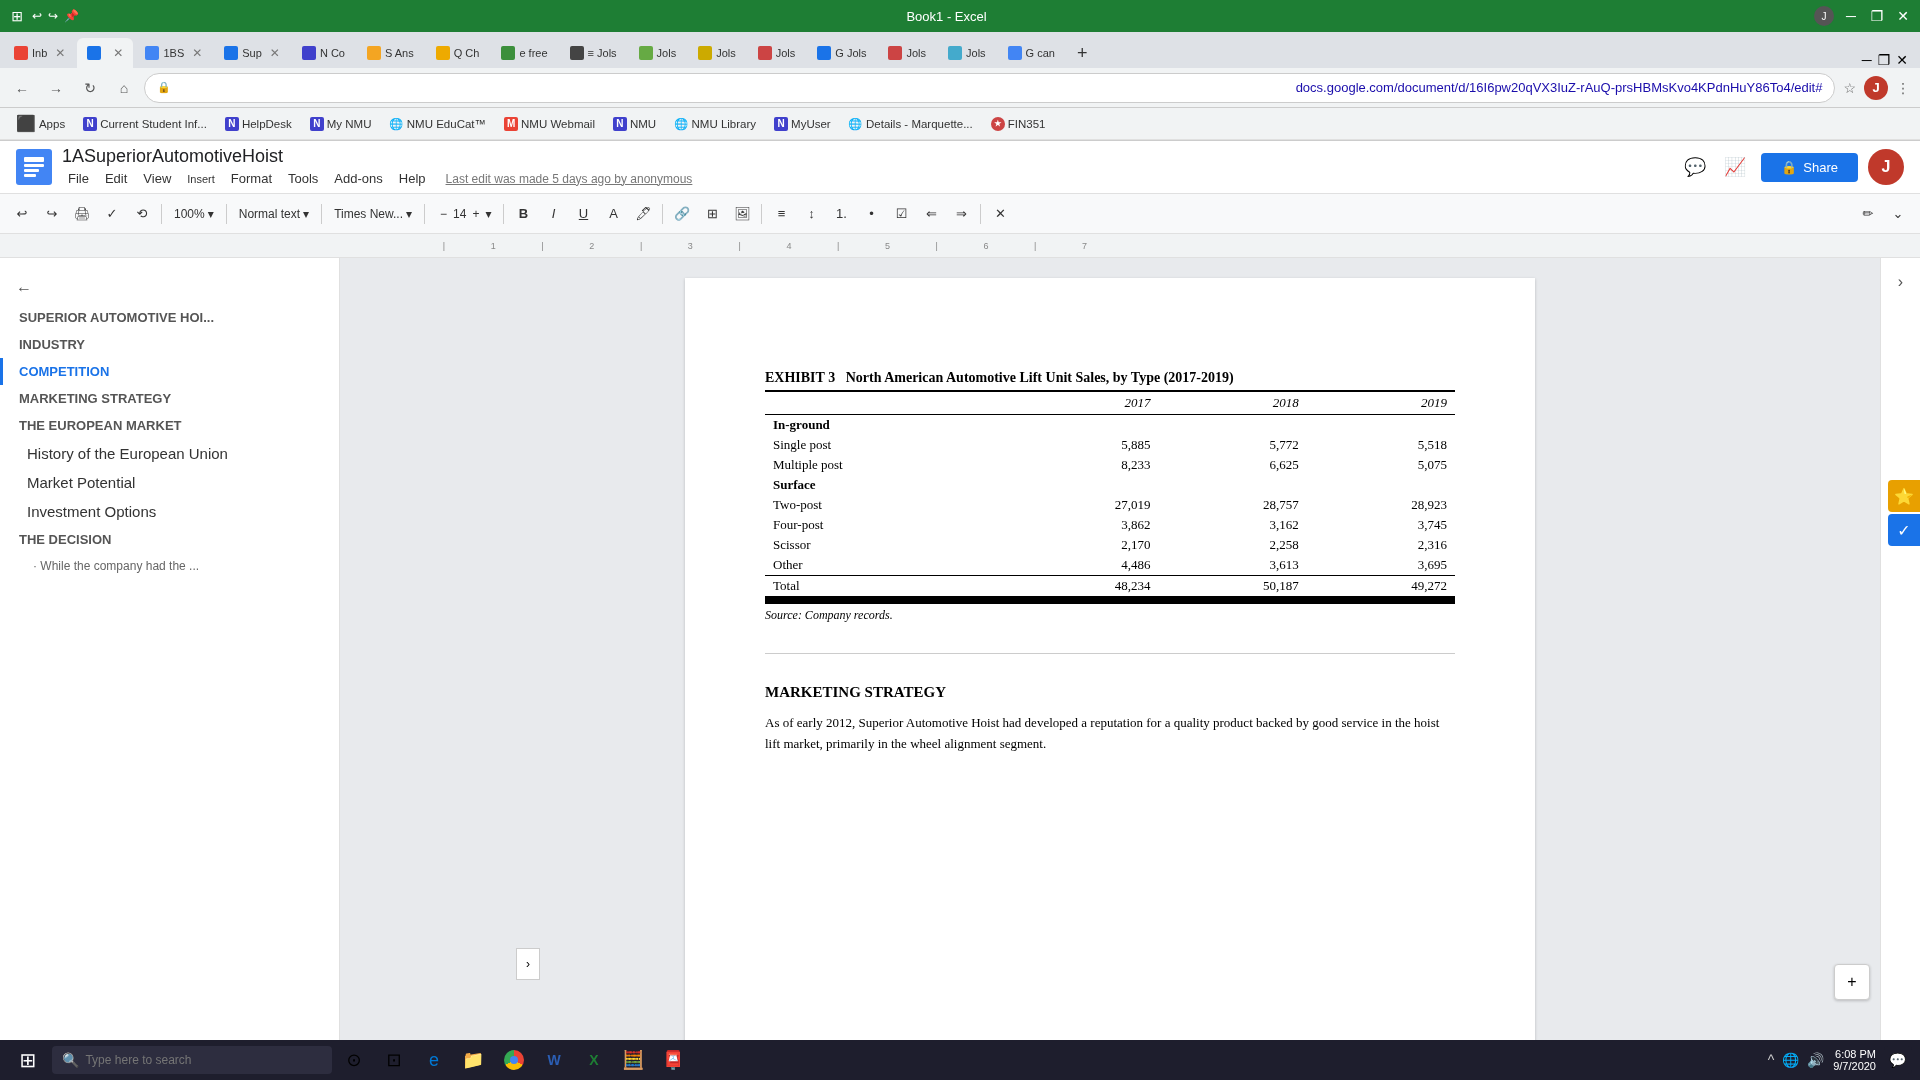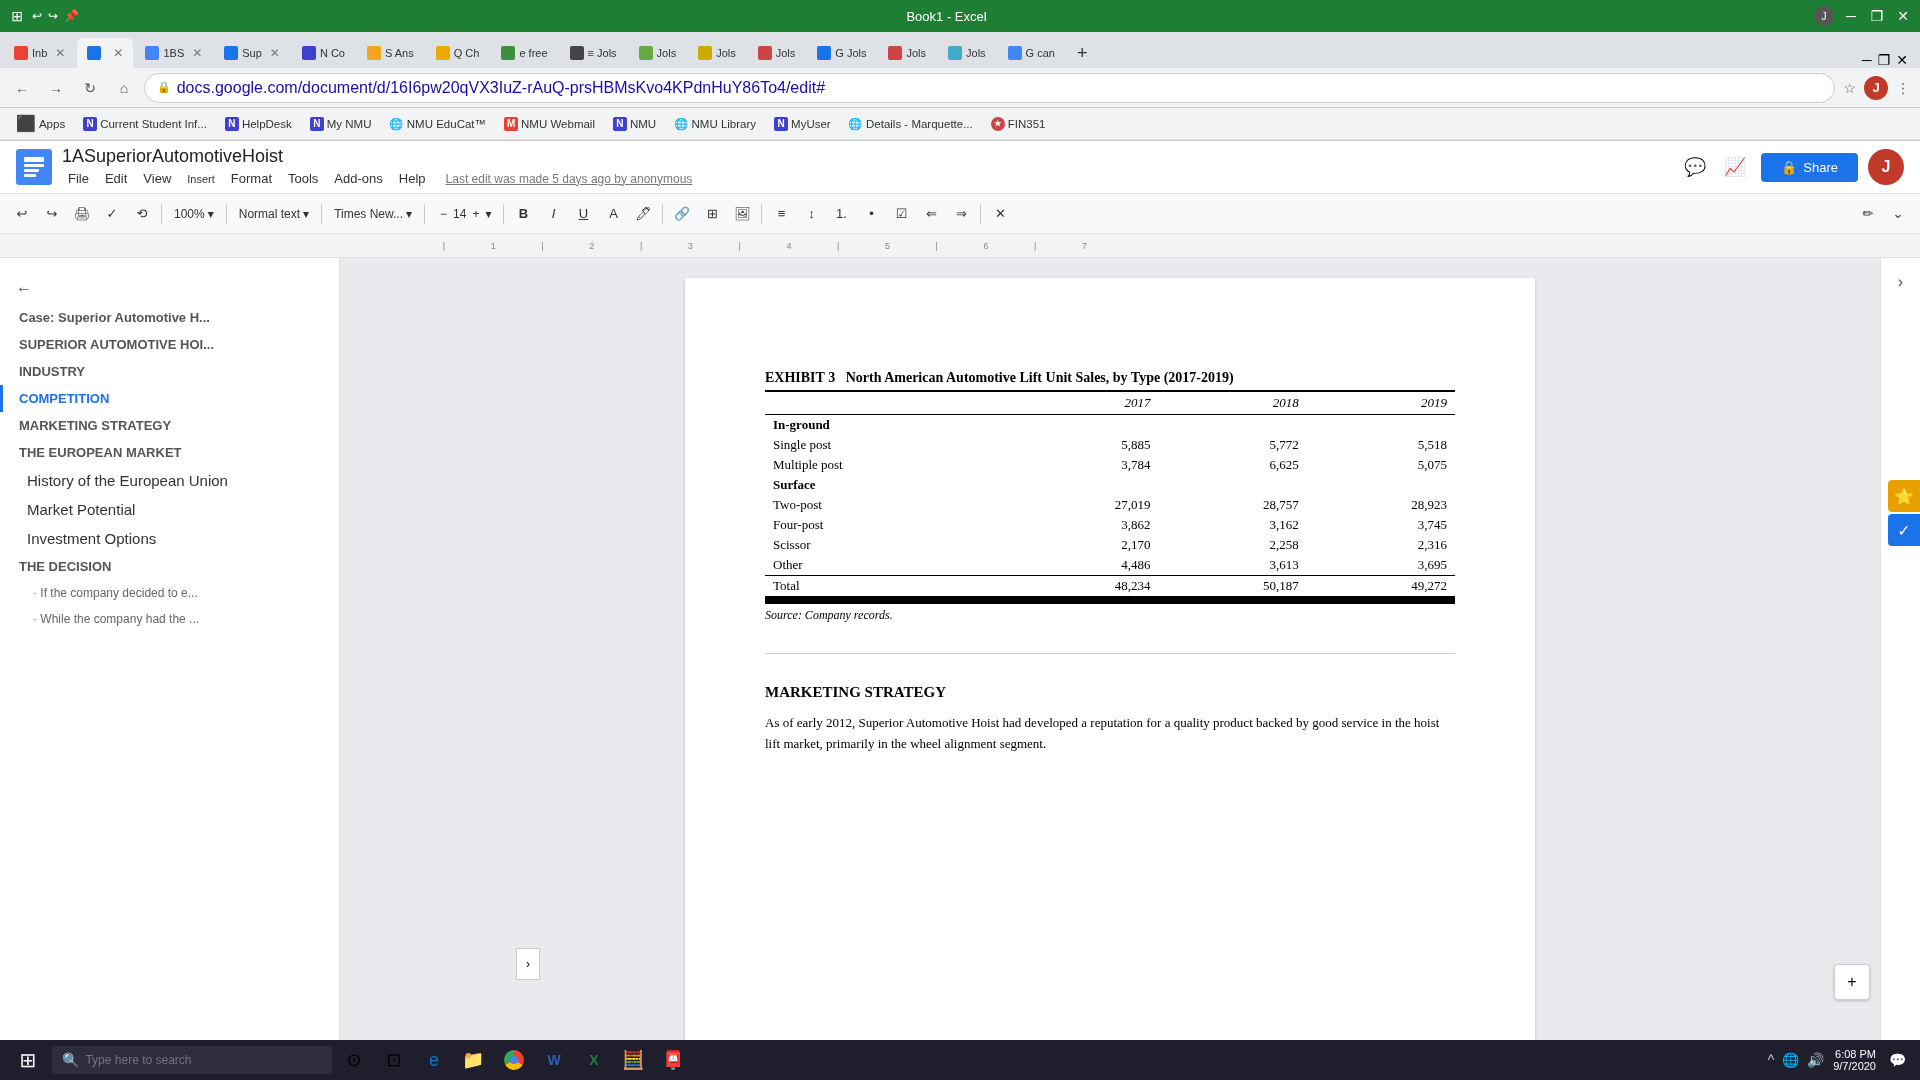--- a/index.html
+++ b/index.html
@@ -72,21 +72,21 @@
       border: 1px solid #ccc;
       border-radius: 15px;
       display: flex;
       align-items: center;
       padding: 0 12px;
       font-size: 12px;
       color: #333;
       gap: 6px;
     }
     .lock-icon { color: #444; font-size: 11px; }
-    .address-text { flex: 1; font-size: 16px; color: #1a0dab; }
+    .address-text { flex: 1; font-size: 13px; color: #1a0dab; text-align: right; }
     .addr-action-btn { background: none; border: none; cursor: pointer; color: #666; font-size: 14px; padding: 2px; }
 
     .bookmarks-bar {
       height: 32px;
       background: #f1f3f4;
       display: flex;
       align-items: center;
       padding: 0 8px;
       gap: 2px;
       border-bottom: 1px solid #e0e0e0;
@@ -673,31 +673,29 @@
           <span>|</span>
           <span>7</span>
       </div>
     </div>
   </div>
 
   <div class="doc-body">
 
     <div class="doc-sidebar">
       <div class="sidebar-back-btn">←</div>
-      <div class="outline-item h1">Case: Superior Automotive H...</div>
       <div class="outline-item h1">SUPERIOR AUTOMOTIVE HOI...</div>
       <div class="outline-item h1">INDUSTRY</div>
       <div class="outline-item h1 active" style="color:#1a73e8;">COMPETITION</div>
       <div class="outline-item h1">MARKETING STRATEGY</div>
       <div class="outline-item h1">THE EUROPEAN MARKET</div>
       <div class="outline-item h2">History of the European Union</div>
       <div class="outline-item h2">Market Potential</div>
       <div class="outline-item h2">Investment Options</div>
       <div class="outline-item h1">THE DECISION</div>
-      <div class="outline-item bullet">· If the company decided to e...</div>
       <div class="outline-item bullet">· While the company had the ...</div>
     </div>
 
     <div class="page-area">
       <div class="page">
 
         <div>
           <div class="exhibit-title">
             <span>EXHIBIT 3</span>&nbsp;&nbsp;
             <span>North American Automotive Lift Unit Sales, by Type (2017-2019)</span>
@@ -717,21 +715,21 @@
                 <td colspan="4">In-ground</td>
               </tr>
               <tr>
                 <td>Single post</td>
                 <td>5,885</td>
                 <td>5,772</td>
                 <td>5,518</td>
               </tr>
               <tr>
                 <td>Multiple post</td>
-                <td>3,784</td>
+                <td>8,233</td>
                 <td>6,625</td>
                 <td>5,075</td>
               </tr>
 
               <tr class="section-header">
                 <td colspan="4">Surface</td>
               </tr>
               <tr>
                 <td>Two-post</td>
                 <td>27,019</td>

